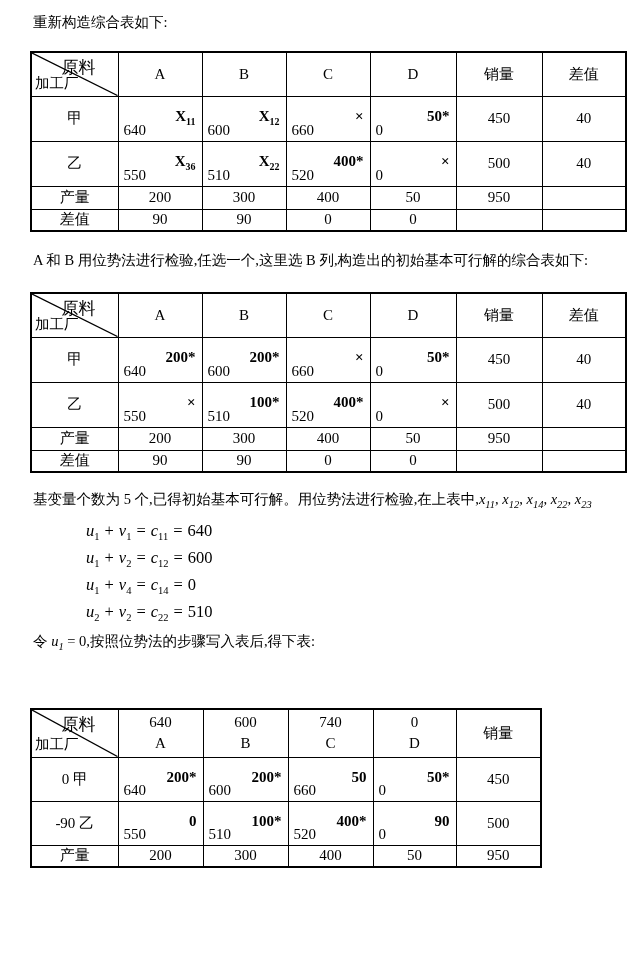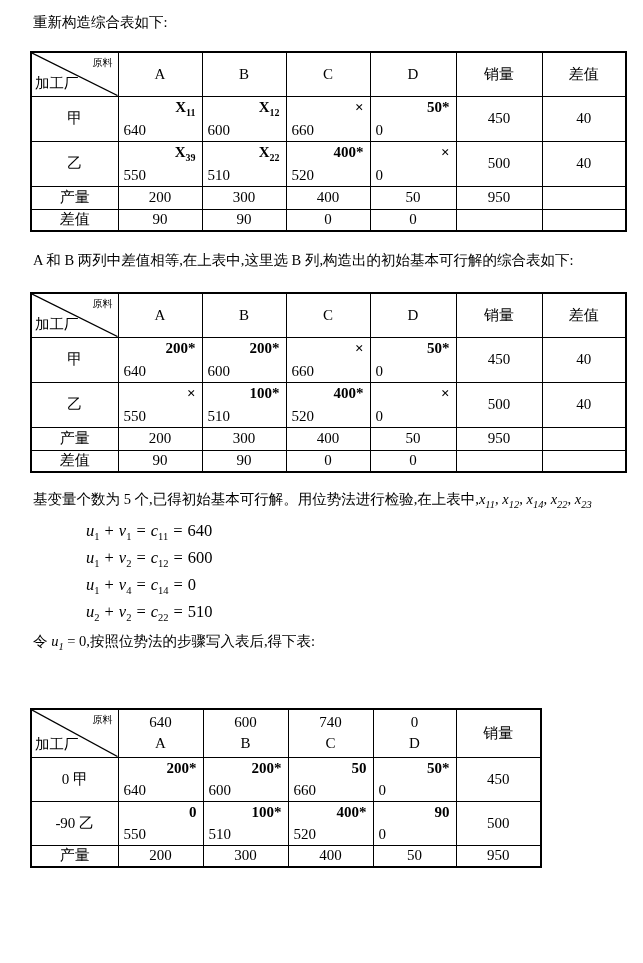--- a/index.html
+++ b/index.html
@@ -33,26 +33,26 @@
     border: 1px solid #000;
     padding: 0;
     font-size: 15px;
     vertical-align: middle;
     overflow: hidden;
   }
   .center { text-align: center; }
   
   td.corner { position: relative; }
   td.corner .diag { position: absolute; left: 0; top: 0; width: 100%; height: 100%; display: block; }
-  td.corner .c-top { position: absolute; top: 3px; right: 5px; font-size: 10px; font-family: Liberation Serif, serif; }
+  td.corner .c-top { position: absolute; top: 3px; right: 22px; font-size: 17px; font-family: Liberation Serif, serif; }
   td.corner .c-bottom { position: absolute; bottom: 3px; left: 3px; font-size: 14.5px; }
   
   td.alloc { position: relative; }
   td.alloc .mark {
-    position: absolute; top: 2px; right: 6px;
+    position: absolute; top: 11px; right: 6px;
     font-weight: bold; font-size: 15px; line-height: 17px; text-align: right;
   }
   td.alloc .mark sub { font-size: 10px; line-height: 0; }
   td.alloc .cost {
     position: absolute; bottom: 2px; left: 5px;
     font-size: 15px; line-height: 17px;
   }
   
   tr.r-head td { height: 44px; }
   tr.r-data td { height: 45px; }
@@ -126,21 +126,21 @@
       <td class="alloc">
         <span class="mark"><span>50*</span><sub></sub></span>
         <span class="cost">0</span>
       </td>
       <td class="center">450</td>
       <td class="center">40</td>
     </tr>
     <tr class="r-data">
       <td class="center">乙</td>
       <td class="alloc">
-        <span class="mark"><span>X</span><sub>39</sub></span>
+        <span class="mark"><span>X</span><sub>36</sub></span>
         <span class="cost">550</span>
       </td>
       <td class="alloc">
         <span class="mark"><span>X</span><sub>22</sub></span>
         <span class="cost">510</span>
       </td>
       <td class="alloc">
         <span class="mark"><span>400*</span><sub></sub></span>
         <span class="cost">520</span>
       </td>
@@ -165,21 +165,21 @@
       <td class="center">90</td>
       <td class="center">90</td>
       <td class="center">0</td>
       <td class="center">0</td>
       <td class="center"></td>
       <td class="center"></td>
     </tr>
     </tbody>
   </table>
 
-  <p class="para mt-p2">A 和 B 两列中差值相等,在上表中,这里选 B 列,构造出的初始基本可行解的综合表如下:</p>
+  <p class="para mt-p2">A 和 B 用位势法进行检验,任选一个,这里选 B 列,构造出的初始基本可行解的综合表如下:</p>
 
   <table class="grid mt-t2">
     <colgroup>
       <col style="width:87px">
         <col style="width:84px">
         <col style="width:84px">
       <col style="width:84px">
         <col style="width:86px">
         <col style="width:86px">
         <col style="width:84px">

